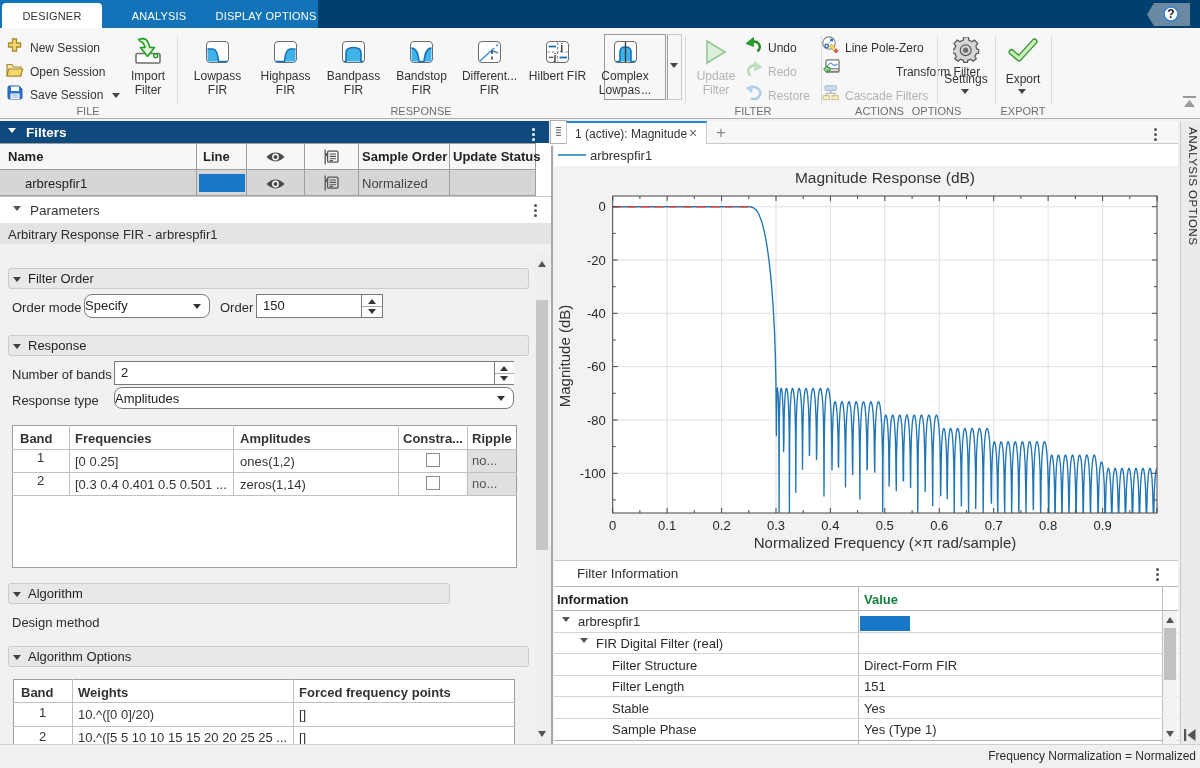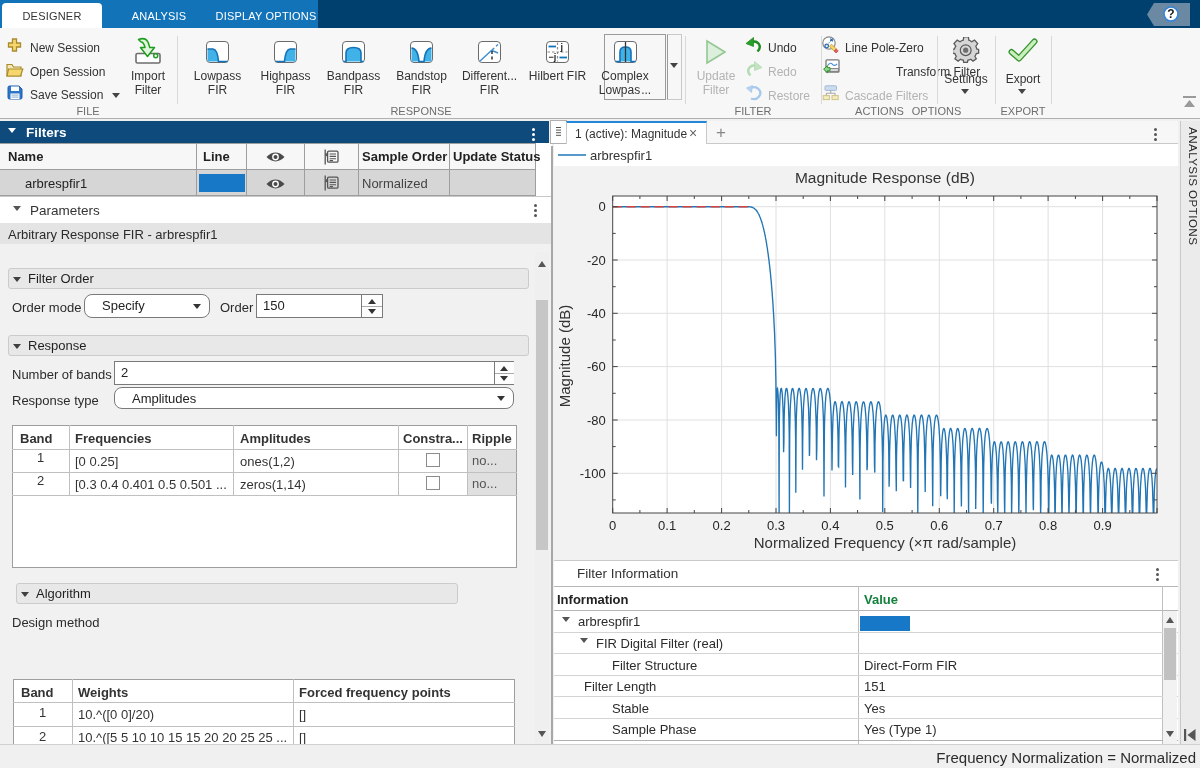--- a/index.html
+++ b/index.html
@@ -1,21 +1,21 @@
 <!DOCTYPE html>
 <html><head><meta charset="utf-8">
 <style>
 *{margin:0;padding:0;box-sizing:border-box}
 body{font-family:"Liberation Sans",sans-serif;width:1200px;height:768px;overflow:hidden}
 #app{position:relative;width:1200px;height:768px;background:#f0f0f0;font-size:13px;color:#333}
 .abs{position:absolute}
 .bold{font-weight:bold}
 .sec{position:absolute;height:21px;background:#e8e8e8;border:1px solid #cbcbcb;border-radius:3px;line-height:19px;color:#1f1f1f}
 .sec .tri{display:inline-block;width:0;height:0;border-left:4px solid transparent;border-right:4px solid transparent;border-top:5px solid #404040;margin:0 7px 1px 4px;vertical-align:middle}
-.combo{position:absolute;background:#fff;border:1px solid #7a7a7a;border-radius:8px;line-height:22px;padding-left:17px;color:#222}
+.combo{position:absolute;background:#fff;border:1px solid #7a7a7a;border-radius:8px;line-height:22px;padding-left:0;color:#222}
 .combo .arr{position:absolute;right:8px;top:50%;margin-top:-2px;width:0;height:0;border-left:4px solid transparent;border-right:4px solid transparent;border-top:5px solid #333}
 .field{position:absolute;background:#fff;border:1px solid #7a7a7a;line-height:22px;padding-left:6px;color:#222}
 .grplbl{position:absolute;top:105px;font-size:11px;color:#6e6e6e;text-align:center}
 .vsep{position:absolute;top:36px;height:68px;width:1px;background:#d9d9d9}
 .icon-box{position:absolute;width:23px;height:22px;background:#fff;border:1.5px solid #6b6b6b;border-radius:4px}
 .rlbl{position:absolute;font-size:12px;color:#333;text-align:center;line-height:13.5px;top:70px}
 .dis{color:#b3b3b3}
 .dots3{position:absolute;width:3px;font-size:0}
 .dots3 i{display:block;width:3px;height:3px;border-radius:50%;background:#555;margin:2px 0}
 </style></head><body>
@@ -288,23 +288,24 @@
 <div class="abs" style="left:75px;top:454px">[0 0.25]</div>
 <div class="abs" style="left:240px;top:454px">ones(1,2)</div>
 <div class="abs" style="left:426px;top:453px;width:14px;height:14px;background:#fff;border:1px solid #8c8c8c"></div>
 <div class="abs" style="left:468px;top:450px;width:48px;height:22px;background:#e0e0e0;color:#555;padding:3px 0 0 4px">no...</div>
 <div class="abs" style="left:12px;top:473px;width:57px;height:22px;text-align:center">2</div>
 <div class="abs" style="left:75px;top:477px">[0.3 0.4 0.401 0.5 0.501 ...</div>
 <div class="abs" style="left:240px;top:477px">zeros(1,14)</div>
 <div class="abs" style="left:426px;top:476px;width:14px;height:14px;background:#fff;border:1px solid #8c8c8c"></div>
 <div class="abs" style="left:468px;top:473px;width:48px;height:22px;background:#e0e0e0;color:#555;padding:3px 0 0 4px">no...</div>
 
-<div class="sec" style="left:16px;top:583px;width:442px"><span class="tri"></span>Algorithm</div>
+<div class="sec" style="left:8px;top:583px;width:442px"><span class="tri"></span>Algorithm</div>
 <div class="abs" style="left:12px;top:615px;color:#2b2b2b">Design method</div>
 
+<div class="sec" style="left:8px;top:646px;width:521px"><span class="tri"></span>Algorithm Options</div>
 <div class="abs" style="left:13px;top:679px;width:502px;height:65px;background:#fff;border:1px solid #9e9e9e;border-bottom:none"></div>
 <div class="abs" style="left:72px;top:679px;width:1px;height:65px;background:#c0c0c0"></div>
 <div class="abs" style="left:293px;top:679px;width:1px;height:65px;background:#c0c0c0"></div>
 <div class="abs" style="left:13px;top:702px;width:502px;height:1px;background:#c0c0c0"></div>
 <div class="abs" style="left:13px;top:726px;width:502px;height:1px;background:#c0c0c0"></div>
 <div class="abs bold" style="left:21px;top:685px">Band</div>
 <div class="abs bold" style="left:78px;top:685px">Weights</div>
 <div class="abs bold" style="left:299px;top:685px">Forced frequency points</div>
 <div class="abs" style="left:13px;top:705px;width:59px;height:20px;text-align:center">1</div>
 <div class="abs" style="left:78px;top:707px">10.^([0 0]/20)</div>
@@ -472,34 +473,34 @@
 <div class="abs" style="left:554px;top:718px;width:624px;height:1px;background:#d4d4d4"></div>
 <div class="abs" style="left:554px;top:740px;width:624px;height:1px;background:#d4d4d4"></div>
 
 <div class="abs" style="left:562px;top:617px;width:0;height:0;border-left:4.5px solid transparent;border-right:4.5px solid transparent;border-top:5.5px solid #555"></div>
 <div class="abs" style="left:578px;top:614px;color:#2b2b2b">arbrespfir1</div>
 <div class="abs" style="left:860px;top:616px;width:50px;height:15px;background:#1878c8"></div>
 <div class="abs" style="left:580px;top:638px;width:0;height:0;border-left:4.5px solid transparent;border-right:4.5px solid transparent;border-top:5.5px solid #555"></div>
 <div class="abs" style="left:596px;top:636px;color:#2b2b2b">FIR Digital Filter (real)</div>
 <div class="abs" style="left:612px;top:658px;color:#2b2b2b">Filter Structure</div>
 <div class="abs" style="left:864px;top:658px;color:#2b2b2b">Direct-Form FIR</div>
-<div class="abs" style="left:584px;top:679px;color:#2b2b2b">Filter Length</div>
+<div class="abs" style="left:612px;top:679px;color:#2b2b2b">Filter Length</div>
 <div class="abs" style="left:864px;top:679px;color:#2b2b2b">151</div>
 <div class="abs" style="left:612px;top:701px;color:#2b2b2b">Stable</div>
 <div class="abs" style="left:864px;top:701px;color:#2b2b2b">Yes</div>
 <div class="abs" style="left:612px;top:722px;color:#2b2b2b">Sample Phase</div>
 <div class="abs" style="left:864px;top:722px;color:#2b2b2b">Yes (Type 1)</div>
 <div class="abs" style="left:554px;top:740px;width:624px;height:1px;background:#b0b0b0"></div>
 
 <div class="abs" style="left:1163px;top:611px;width:14px;height:133px;background:#f2f2f2"></div>
 <div class="abs" style="left:1166px;top:617px;width:0;height:0;border-left:4.5px solid transparent;border-right:4.5px solid transparent;border-bottom:6px solid #555"></div>
 <div class="abs" style="left:1164px;top:628px;width:12px;height:52px;background:#c1c1c1"></div>
 <div class="abs" style="left:1166px;top:731px;width:0;height:0;border-left:4.5px solid transparent;border-right:4.5px solid transparent;border-top:6px solid #555"></div>
 
 <div class="abs" style="left:1180px;top:121px;width:20px;height:623px;background:#ebebeb;border-left:1px solid #c9c9c9"></div>
 <div class="abs" style="left:1183px;top:127px;width:16px;height:200px;color:#2b2b2b;font-size:11.5px;letter-spacing:0.5px;writing-mode:vertical-rl">ANALYSIS OPTIONS</div>
 <svg class="abs" style="left:1183px;top:728px" width="15" height="14" viewBox="0 0 15 14">
  <rect x="1" y="1" width="2.2" height="12" fill="#555"></rect>
  <path d="M12.5 1 L12.5 13 L4.5 7 Z" fill="#555"></path>
 </svg>
 
 <div class="abs" style="left:0;top:744px;width:1200px;height:24px;background:#f0f0f0;border-top:1px solid #d0d0d0"></div>
-<div class="abs" style="left:0;top:749px;width:1196px;text-align:right;color:#2b2b2b;font-size:15px">Frequency Normalization = Normalized</div>
+<div class="abs" style="left:0;top:749px;width:1196px;text-align:right;color:#2b2b2b;font-size:12px">Frequency Normalization = Normalized</div>
 </div>
 </body></html>

